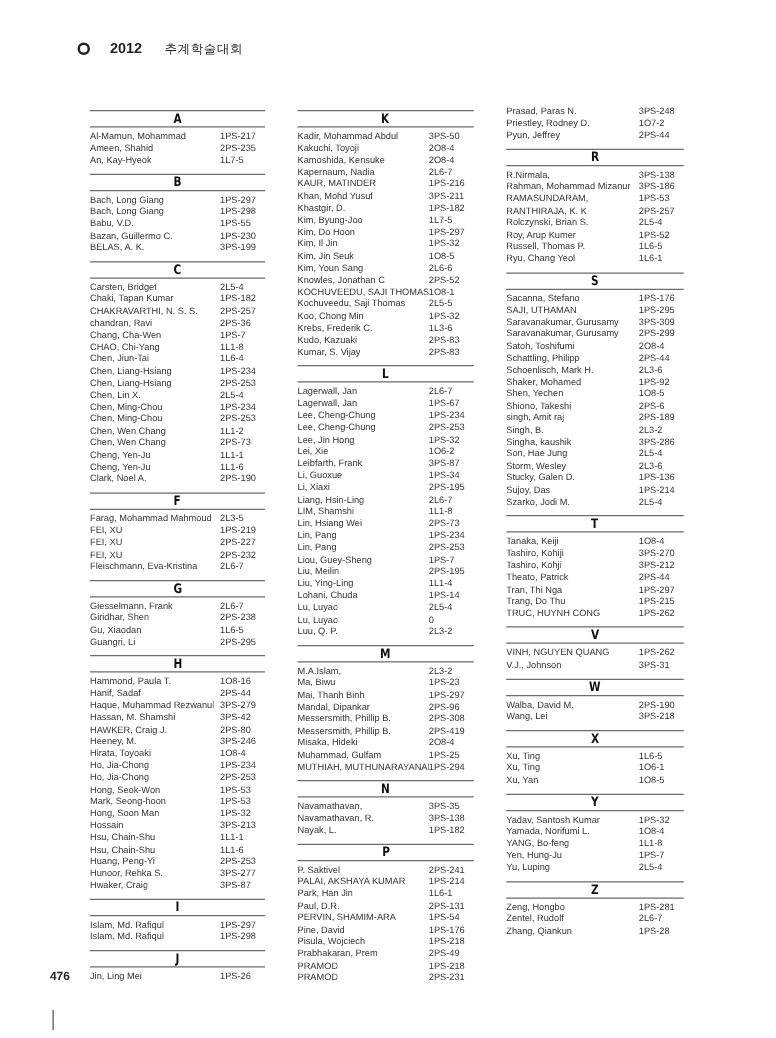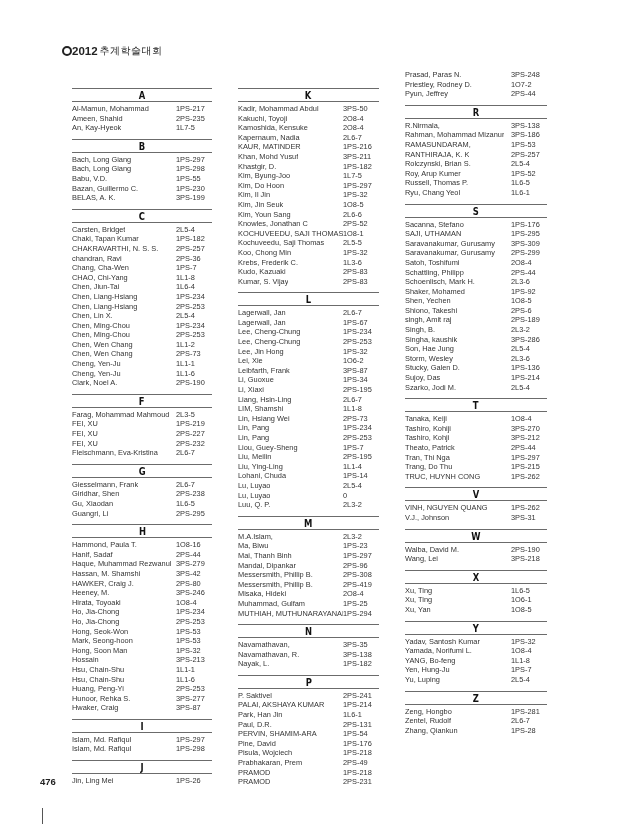--- a/index.html
+++ b/index.html
@@ -1,35 +1,35 @@
 <!DOCTYPE html>
 <html><head>
   <meta charset="utf-8">
   <style>
     html, body { margin: 0; padding: 0; background: #ffffff; }
     body {
       width: 621px; height: 830px; position: relative; overflow: hidden;
       font-family: "Liberation Sans", sans-serif; color: #2a2a2a;
     }
     .page-header {
-      position: absolute; left: 62px; top: 44px;
-      display: flex; align-items: center; gap: 0;
+      position: absolute; left: 62px; top: 32px;
+      display: flex; align-items: center; gap: 16px;
       font-size: 11px; color: #222;
     }
     .ring {
       width: 6px; height: 6px; border: 2.5px solid #222; border-radius: 50%;
       display: inline-block;
     }
     .page-header .year { font-weight: bold; font-size: 11.5px; }
     .page-header .event { font-size: 10px; margin-left: 2px; letter-spacing: 0.5px; }
 
     .col { position: absolute; top: 88px; }
     .col1 { left: 72px; width: 140px; }
     .col2 { left: 238px; width: 141px; }
-    .col3 { left: 405px; width: 142px; top: 70px; }
+    .col3 { left: 405px; width: 142px; top: 84px; }
 
     .section { margin: 0; }
     .sec-head-wrap {
       border-top: 1.6px solid #6b6b6b;
       border-bottom: 1px solid #6b6b6b;
       height: 12px; margin-bottom: 2px;
       display: flex; align-items: center; justify-content: center;
     }
     .sec-letter {
       font-weight: bold; font-size: 10.5px; color: #111;

